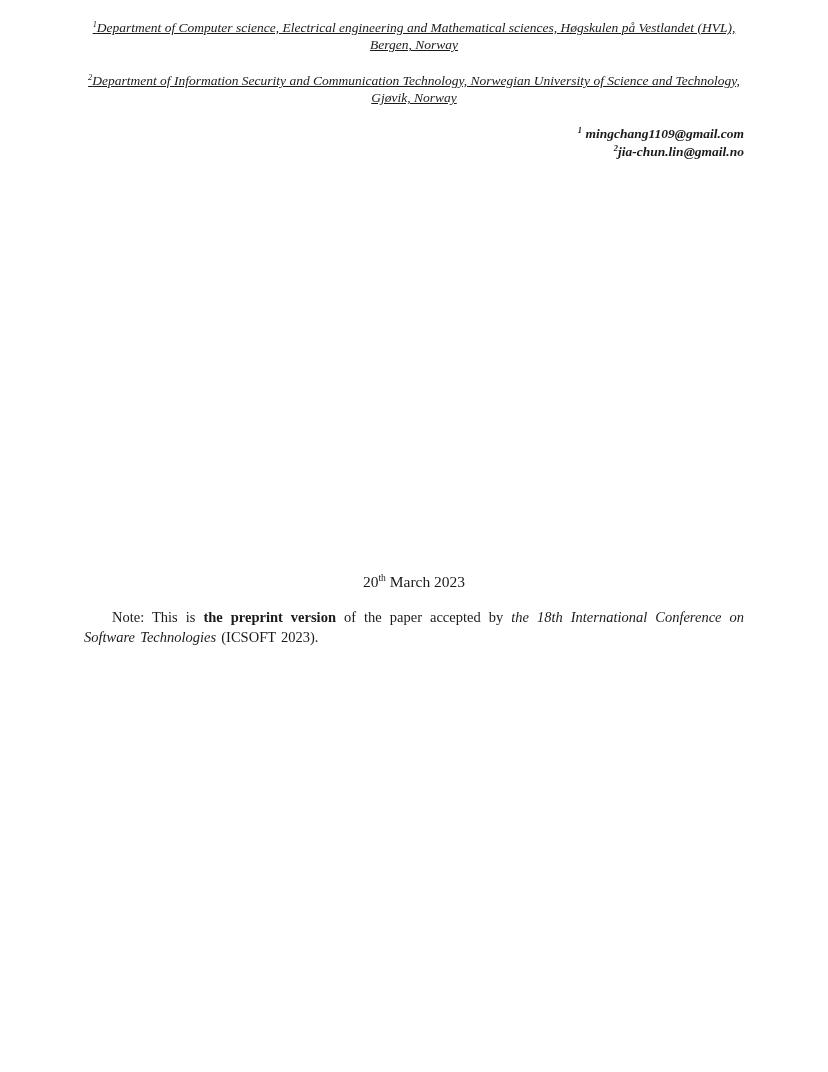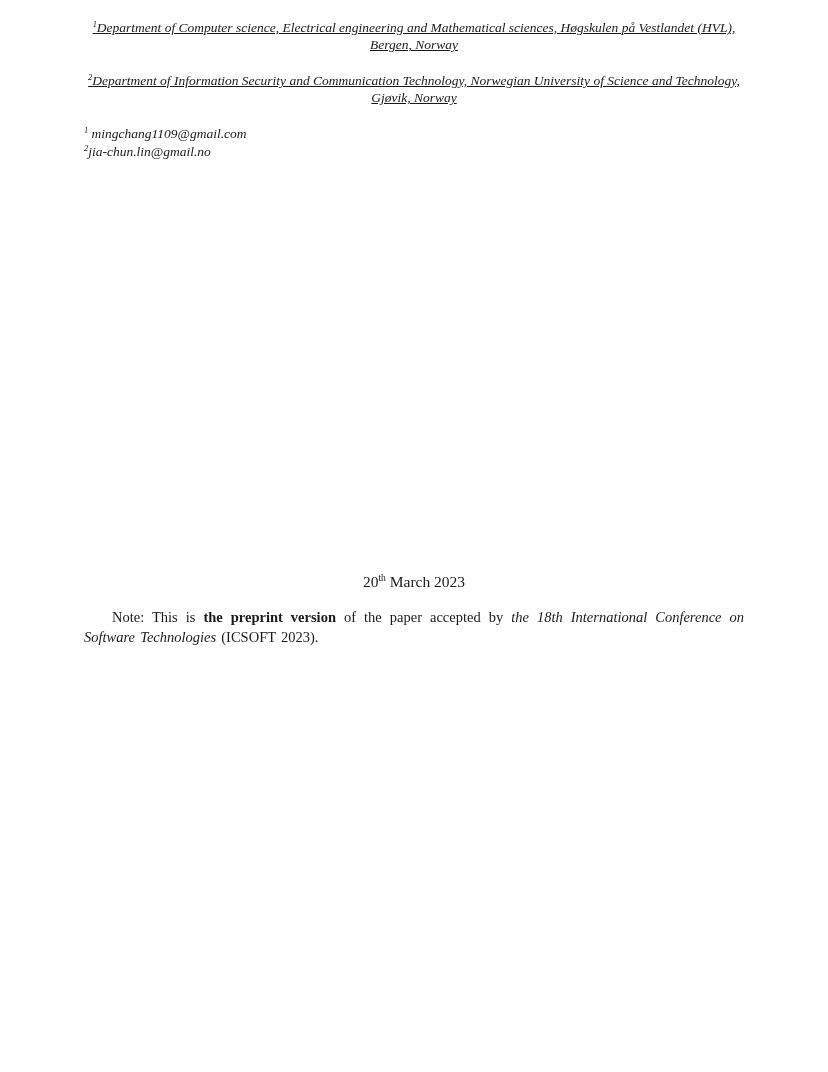--- a/index.html
+++ b/index.html
@@ -40,24 +40,25 @@
   .affiliation {
     margin-top: 19px;
     text-align: center;
     font-style: italic;
     font-size: 13.5px;
     line-height: 17px;
     text-decoration: underline;
   }
   .emails {
     margin-top: 19px;
-    text-align: left;
+    text-align: right;
     font-style: italic;
     font-size: 13.5px;
     line-height: 18px;
+    font-weight: bold;
   }
   .date {
     margin-top: 412px;
     text-align: center;
     font-size: 15.5px;
   }
   .note {
     margin-top: 16px;
     font-size: 14.5px;
     line-height: 20px;

